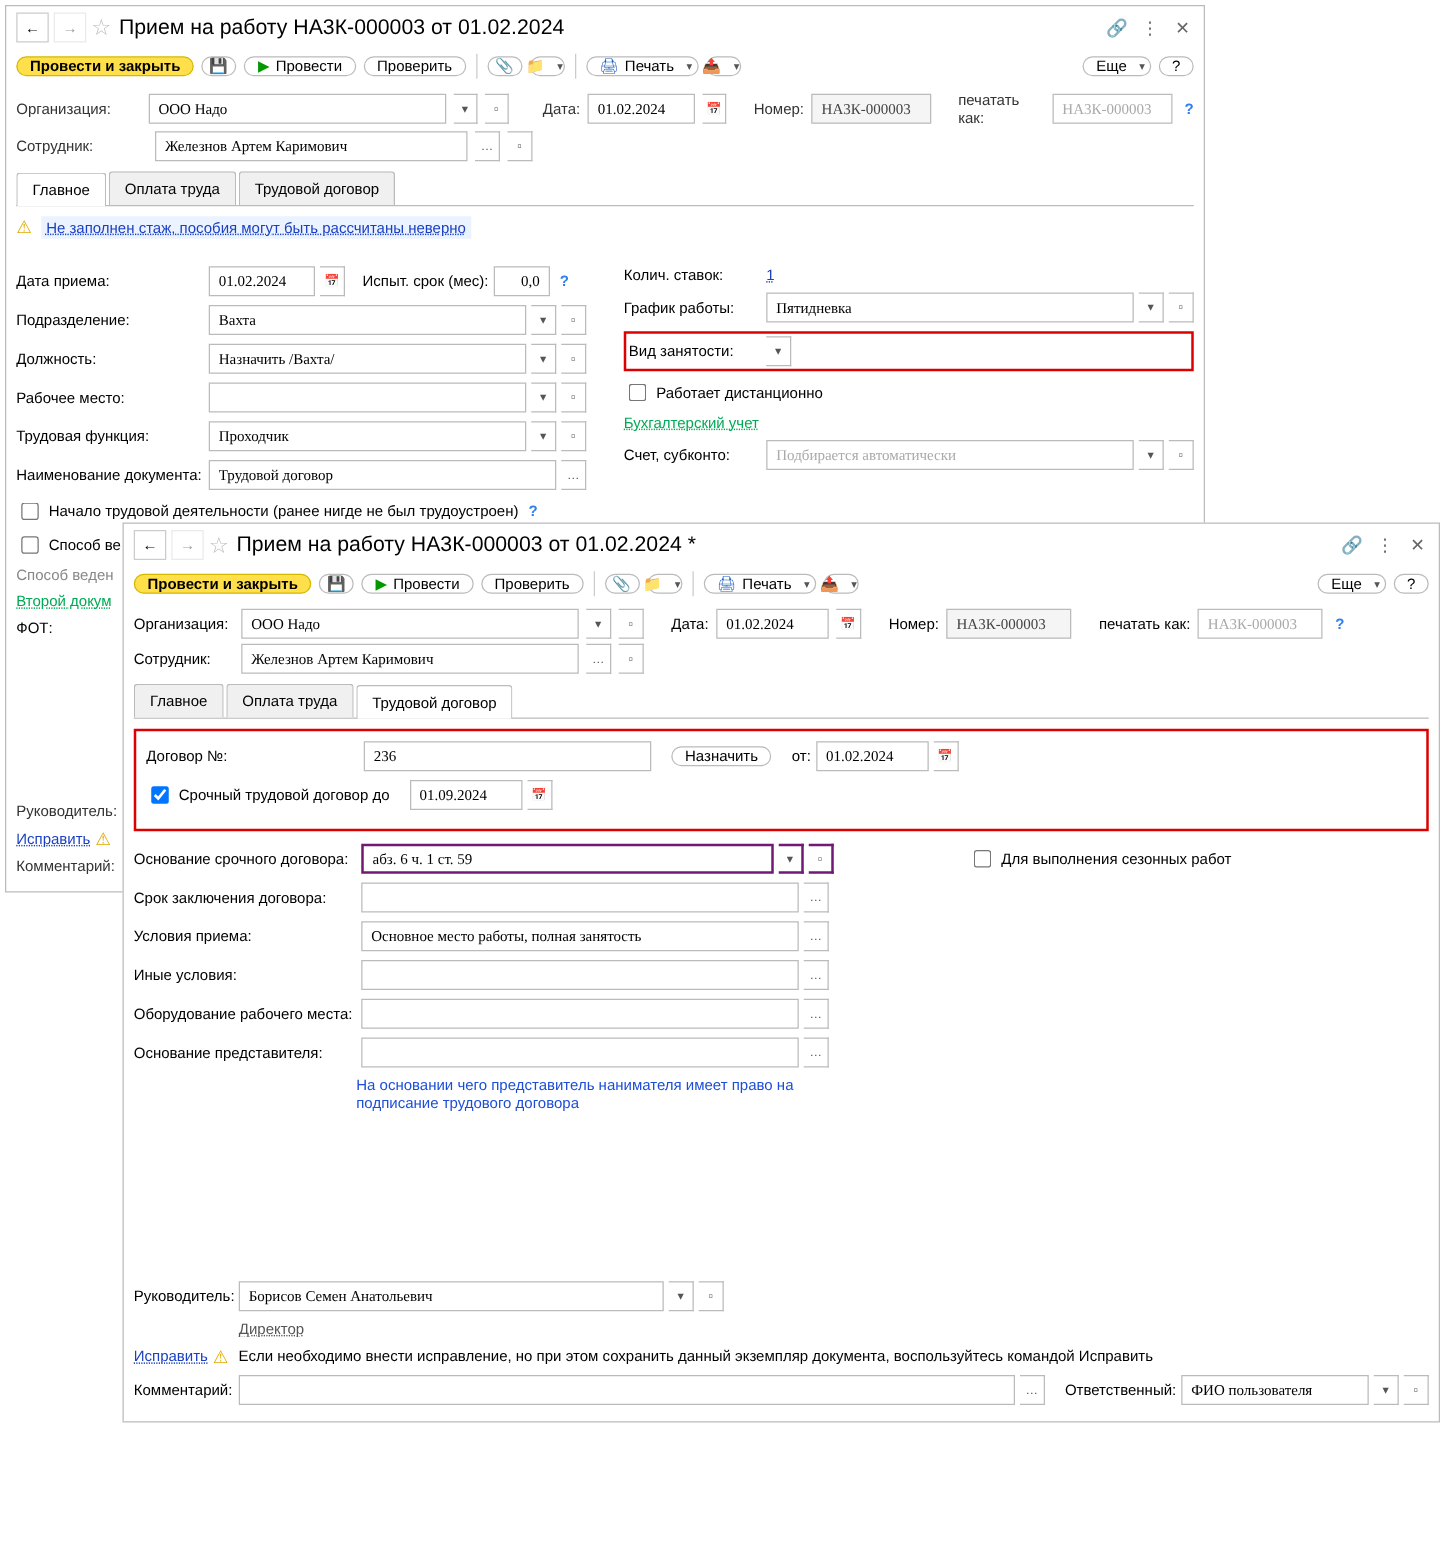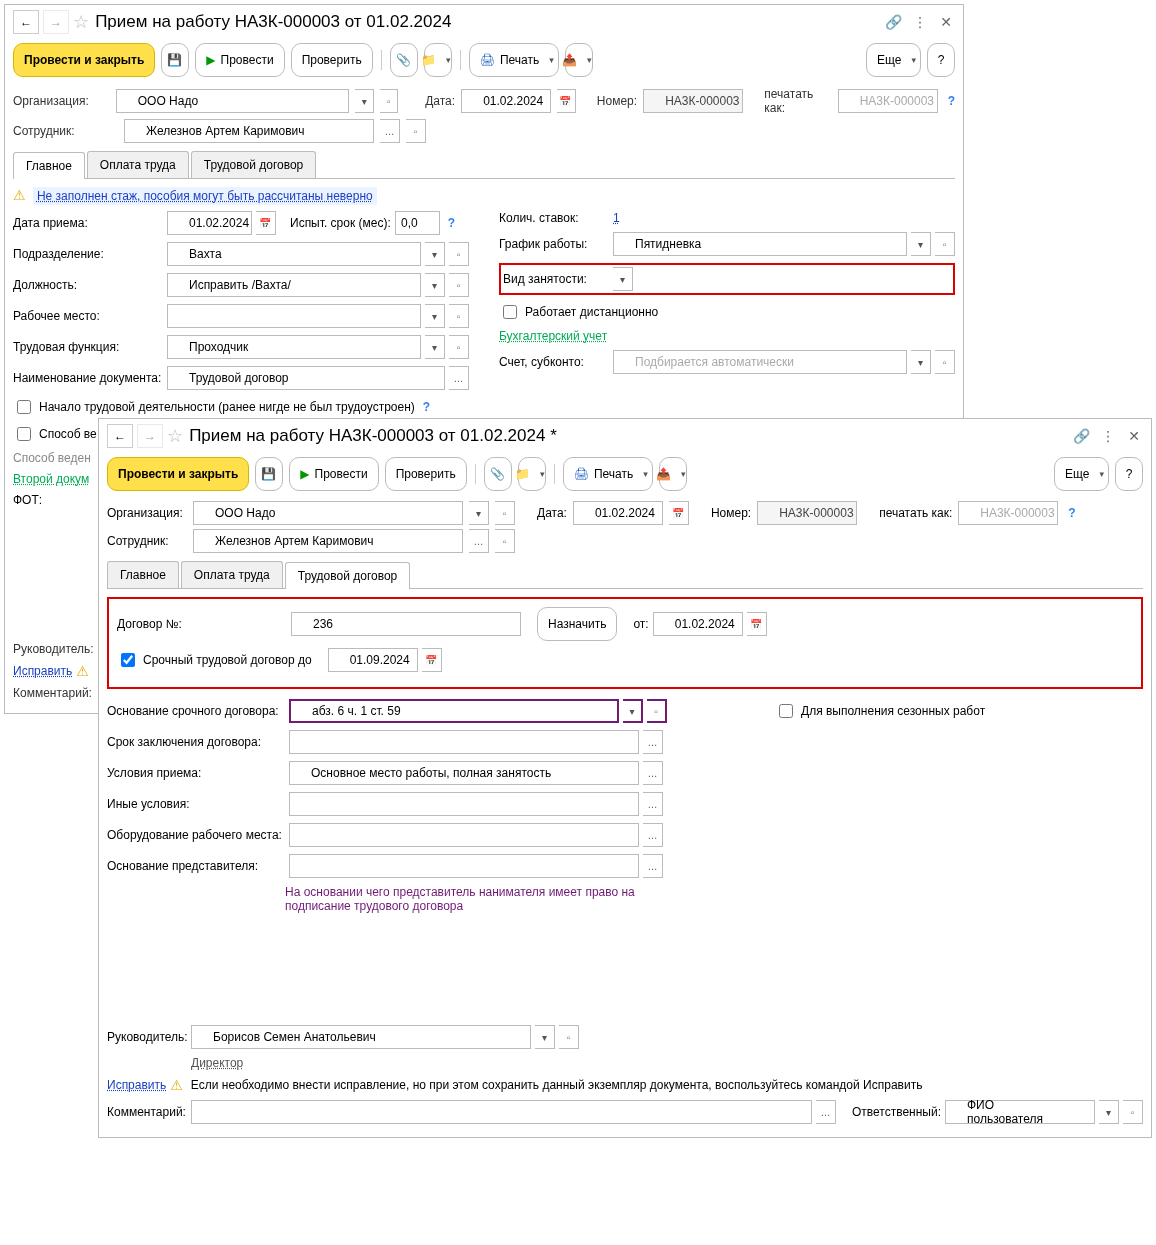--- a/index.html
+++ b/index.html
@@ -6,51 +6,51 @@
 body { margin: 0; background: #fff; font-size: 12px; position: relative; width: 1156px; height: 1245px; }
 .window { position: absolute; background: #fff; border: 1px solid #bbb; }
 .win1 { left: 4px; top: 4px; width: 960px; height: 710px; }
 .win2 { left: 98px; top: 418px; width: 1054px; height: 720px; }
 .titlebar { display: flex; align-items: center; height: 34px; padding: 0 8px; }
 .nav-btn { width: 26px; height: 24px; border: 1px solid #ccc; background: #fff; margin-right: 4px; display:flex; align-items:center; justify-content:center; cursor:pointer; }
 .title { font-size: 17px; margin-left: 6px; flex: 1; }
 .title-icons { display:flex; gap:8px; align-items:center; }
 .ti { width: 18px; height: 18px; display:flex; align-items:center; justify-content:center; color:#666; cursor:pointer; font-size:14px; }
 .toolbar { display:flex; align-items:center; gap:6px; padding: 4px 8px 8px; flex-wrap:wrap; }
-.btn { height: 34px; border: 1px solid #bbb; background:#fff; padding: 0 10px; display:flex; align-items:center; gap:5px; cursor:pointer; border-radius:10px; white-space:nowrap; }
+.btn { height: 16px; border: 1px solid #bbb; background:#fff; padding: 0 10px; display:flex; align-items:center; gap:5px; cursor:pointer; border-radius:10px; white-space:nowrap; }
 .btn-yellow { background: #ffe04a; border-color:#d4b800; font-weight:bold; }
 .btn-icon { width: 28px; padding: 0; justify-content:center; }
 .btn-split { padding-right:4px; }
 .btn-split::after { content:"▾"; font-size:9px; margin-left:5px; color:#555; }
 .spacer { flex:1; }
 .formrow { display:flex; align-items:center; padding: 2px 8px; gap:6px; }
 .lbl { width: 105px; color:#333; }
 .lbl2 { color:#333; }
-.input { height: 24px; border: 1px solid #bbb; padding: 0 21px; background:#fff; display:flex; align-items:center; }
+.input { height: 24px; border: 1px solid #bbb; padding: 0 7px; background:#fff; display:flex; align-items:center;font-family:Liberation Serif, serif; }
 .input.ro { background:#f5f5f5; color:#444; }
 .select-btn { width: 20px; height: 24px; border:1px solid #bbb; border-left:none; background:#fff; display:flex; align-items:center; justify-content:center; cursor:pointer; font-size:10px; color:#555; }
 .tabs { display:flex; border-bottom:1px solid #bbb; margin: 6px 8px 0; }
 .tab { padding: 6px 12px; border:1px solid #bbb; border-bottom:none; margin-right:2px; background:#f0f0f0; cursor:pointer; border-radius:3px 3px 0 0; }
 .tab.active { background:#fff; position:relative; top:1px; }
 .body { padding: 8px; }
 .warn-link { color:#1a3fc0; text-decoration:underline dotted; cursor:pointer; background:#eaf3ff; padding:2px 4px; }
 .warn-icon { color:#e0a800; font-size:14px; margin-right:4px; }
 .twocol { display:flex; gap:30px; }
 .col { flex:1; }
 .field { display:flex; align-items:center; margin-bottom:7px; gap:4px; }
 .fld-lbl { width: 150px; }
 .cbx { width: 14px; height: 14px; margin-right:4px; }
 .link { color: #0a5; text-decoration: underline dotted; cursor:pointer; }
 .link-blue { color:#1a3fc0; text-decoration:underline dotted; cursor:pointer; }
 .link-purple { color:#8040a0; text-decoration:underline dotted; cursor:pointer; }
 .help { color:#3080f0; font-weight:bold; cursor:pointer; margin-left:4px; }
 .redbox { border: 2px solid #d00; padding:2px; }
 .yellowbox { border: 2px solid #701a75; }
 .footer { position:absolute; bottom:6px; left:8px; right:8px; }
-.hint { color:#701a75; margin-top:2px; margin-left:0; }
+.hint { color:#1d4ed8; margin-top:2px; margin-left:0; }
 .sep { width:1px; height:20px; background:#ccc; margin:0 2px; }
 .star { color:#bbb; font-size:18px; }
 </style>
 </head>
 <body>
 
 <div class="window win1">
   <div class="titlebar">
     <div class="nav-btn">←</div>
     <div class="nav-btn" style="opacity:.4">→</div>
@@ -105,21 +105,21 @@
     <div class="input" style="width:250px">Железнов Артем Каримович</div>
     <div class="select-btn">…</div>
     <div class="select-btn">▫</div>
   </div>
   <div class="tabs">
     <div class="tab active">Главное</div>
     <div class="tab">Оплата труда</div>
     <div class="tab">Трудовой договор</div>
   </div>
   <div class="body">
-    <div style="margin-bottom:8px">
+    <div style="margin-bottom:24px">
       <span class="warn-icon">⚠</span>
       <span class="warn-link">Не заполнен стаж, пособия могут быть рассчитаны неверно</span>
     </div>
     <div class="twocol">
       <div class="col">
         <div class="field">
           <span class="fld-lbl">Дата приема:</span>
           <div class="input" style="width:85px">01.02.2024</div>
           <div class="select-btn">📅</div>
           <span style="width:6px"></span>
@@ -128,21 +128,21 @@
           <span class="help">?</span>
         </div>
         <div class="field">
           <span class="fld-lbl">Подразделение:</span>
           <div class="input" style="flex:1">Вахта</div>
           <div class="select-btn">▾</div>
           <div class="select-btn">▫</div>
         </div>
         <div class="field">
           <span class="fld-lbl">Должность:</span>
-          <div class="input" style="flex:1">Исправить /Вахта/</div>
+          <div class="input" style="flex:1">Назначить /Вахта/</div>
           <div class="select-btn">▾</div>
           <div class="select-btn">▫</div>
         </div>
         <div class="field">
           <span class="fld-lbl">Рабочее место:</span>
           <div class="input" style="flex:1"></div>
           <div class="select-btn">▾</div>
           <div class="select-btn">▫</div>
         </div>
         <div class="field">

